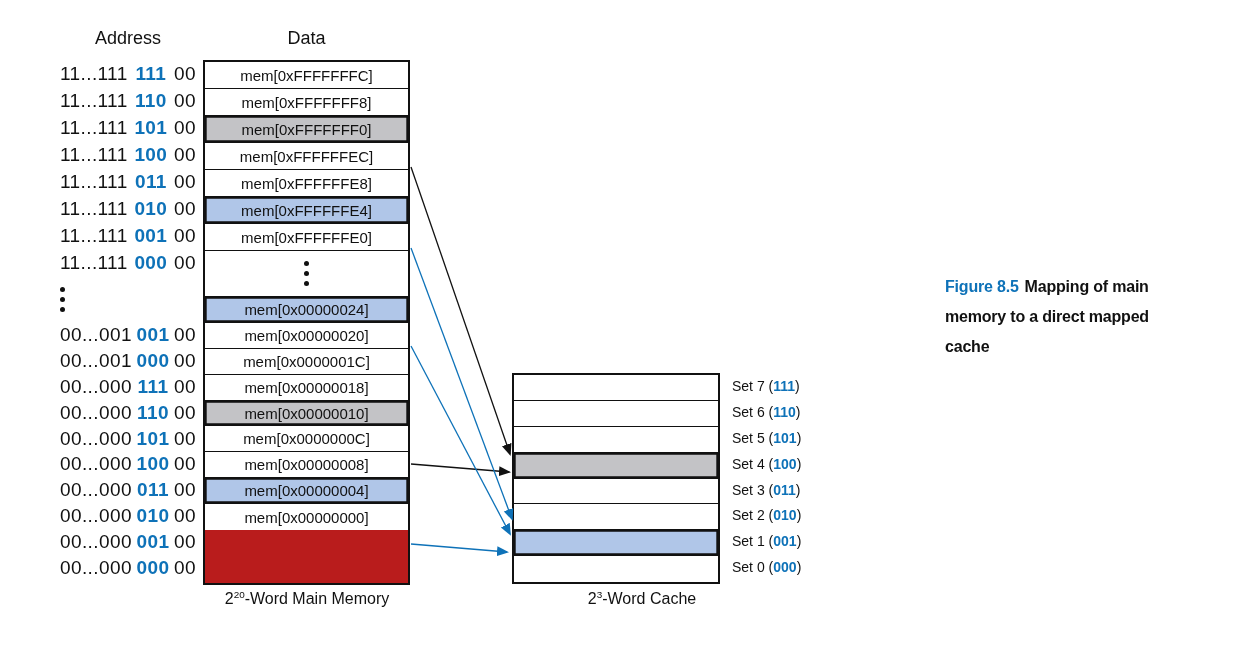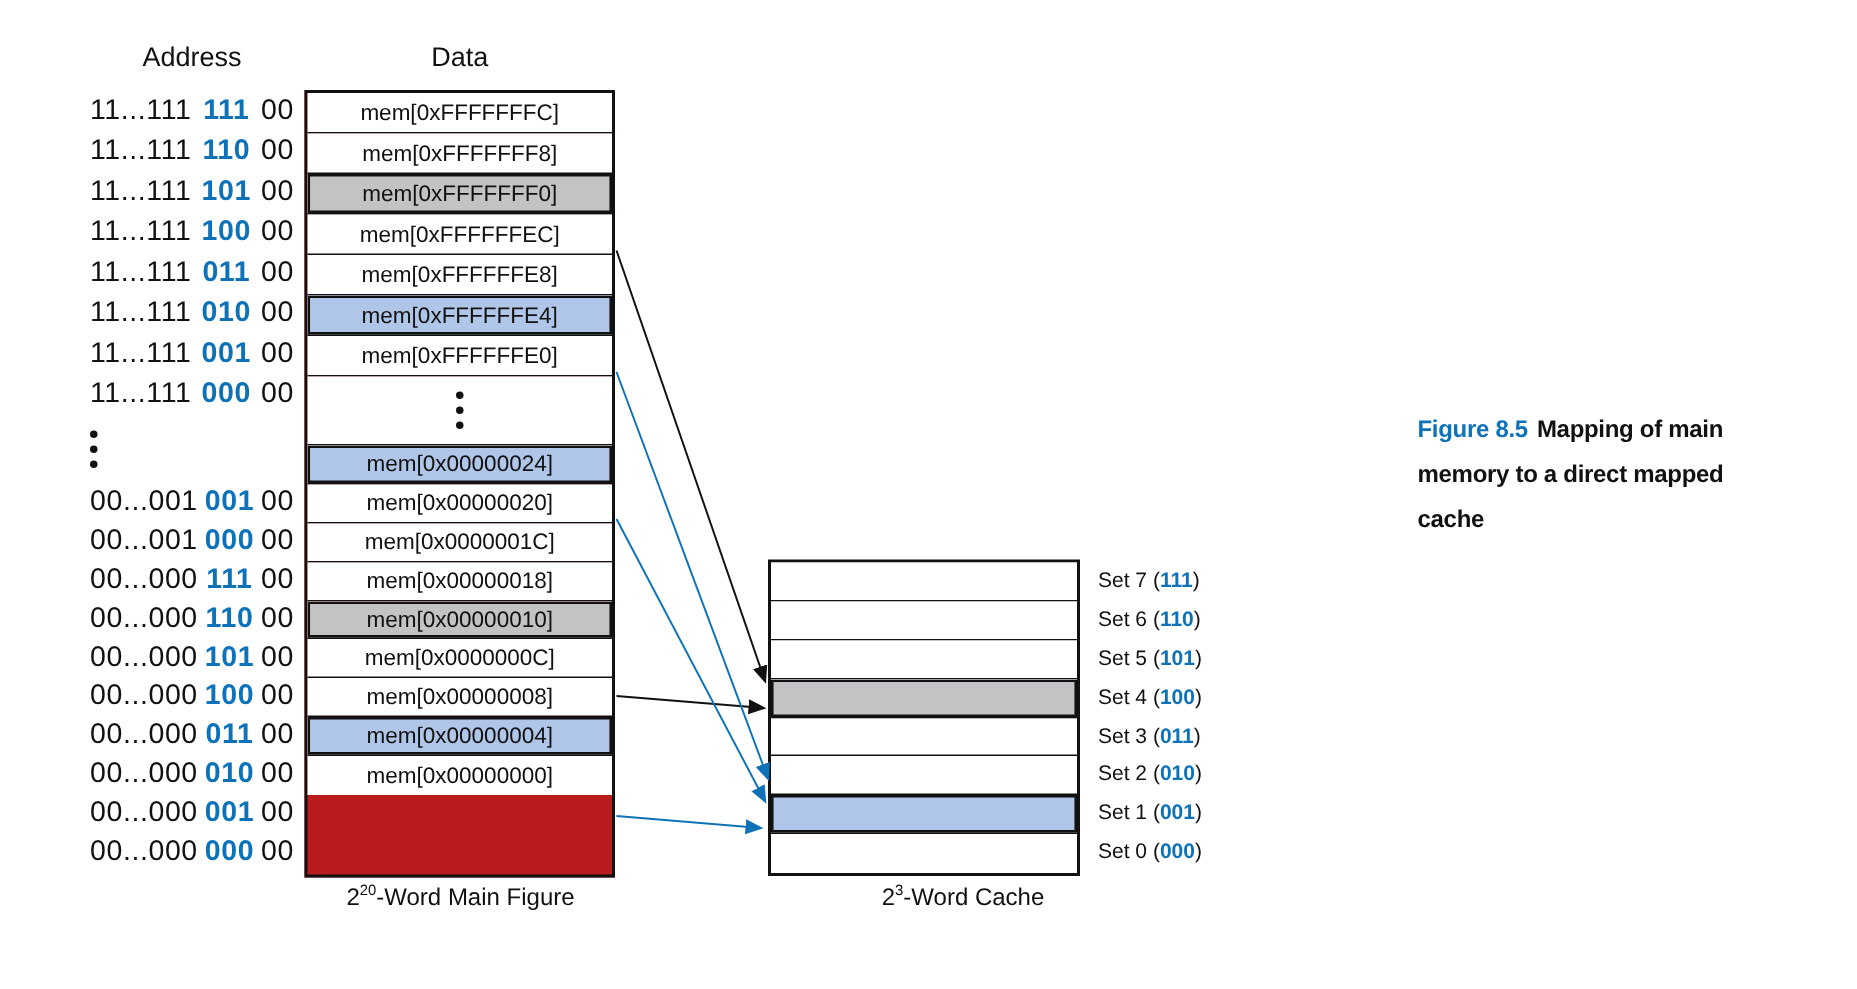--- a/index.html
+++ b/index.html
@@ -228,21 +228,21 @@
       </marker>
     </defs>
     <line x1="391" y1="167" x2="490" y2="454" stroke="#111" stroke-width="1.3" marker-end="url(#mk-black)"></line>
     <line x1="391" y1="464" x2="489" y2="472" stroke="#111" stroke-width="1.3" marker-end="url(#mk-black)"></line>
     <line x1="391" y1="248" x2="492" y2="519" stroke="#0e72b8" stroke-width="1.3" marker-end="url(#mk-blue)"></line>
     <line x1="391" y1="346" x2="490" y2="534" stroke="#0e72b8" stroke-width="1.3" marker-end="url(#mk-blue)"></line>
     <line x1="391" y1="544" x2="487" y2="552" stroke="#0e72b8" stroke-width="1.3" marker-end="url(#mk-blue)"></line>
   </svg>
 
   <div id="mem-caption" class="bottom-label">
-    <span>2</span><sup>20</sup><span>-Word Main Figure</span>
+    <span>2</span><sup>20</sup><span>-Word Main Memory</span>
   </div>
   <div id="cache-caption" class="bottom-label">
     <span>2</span><sup>3</sup><span>-Word Cache</span>
   </div>
 
   <div id="fig-caption">
     <span class="cap-label">Figure 8.5</span><span>Mapping of main memory to a direct mapped cache</span>
   </div>
 
 </div>

